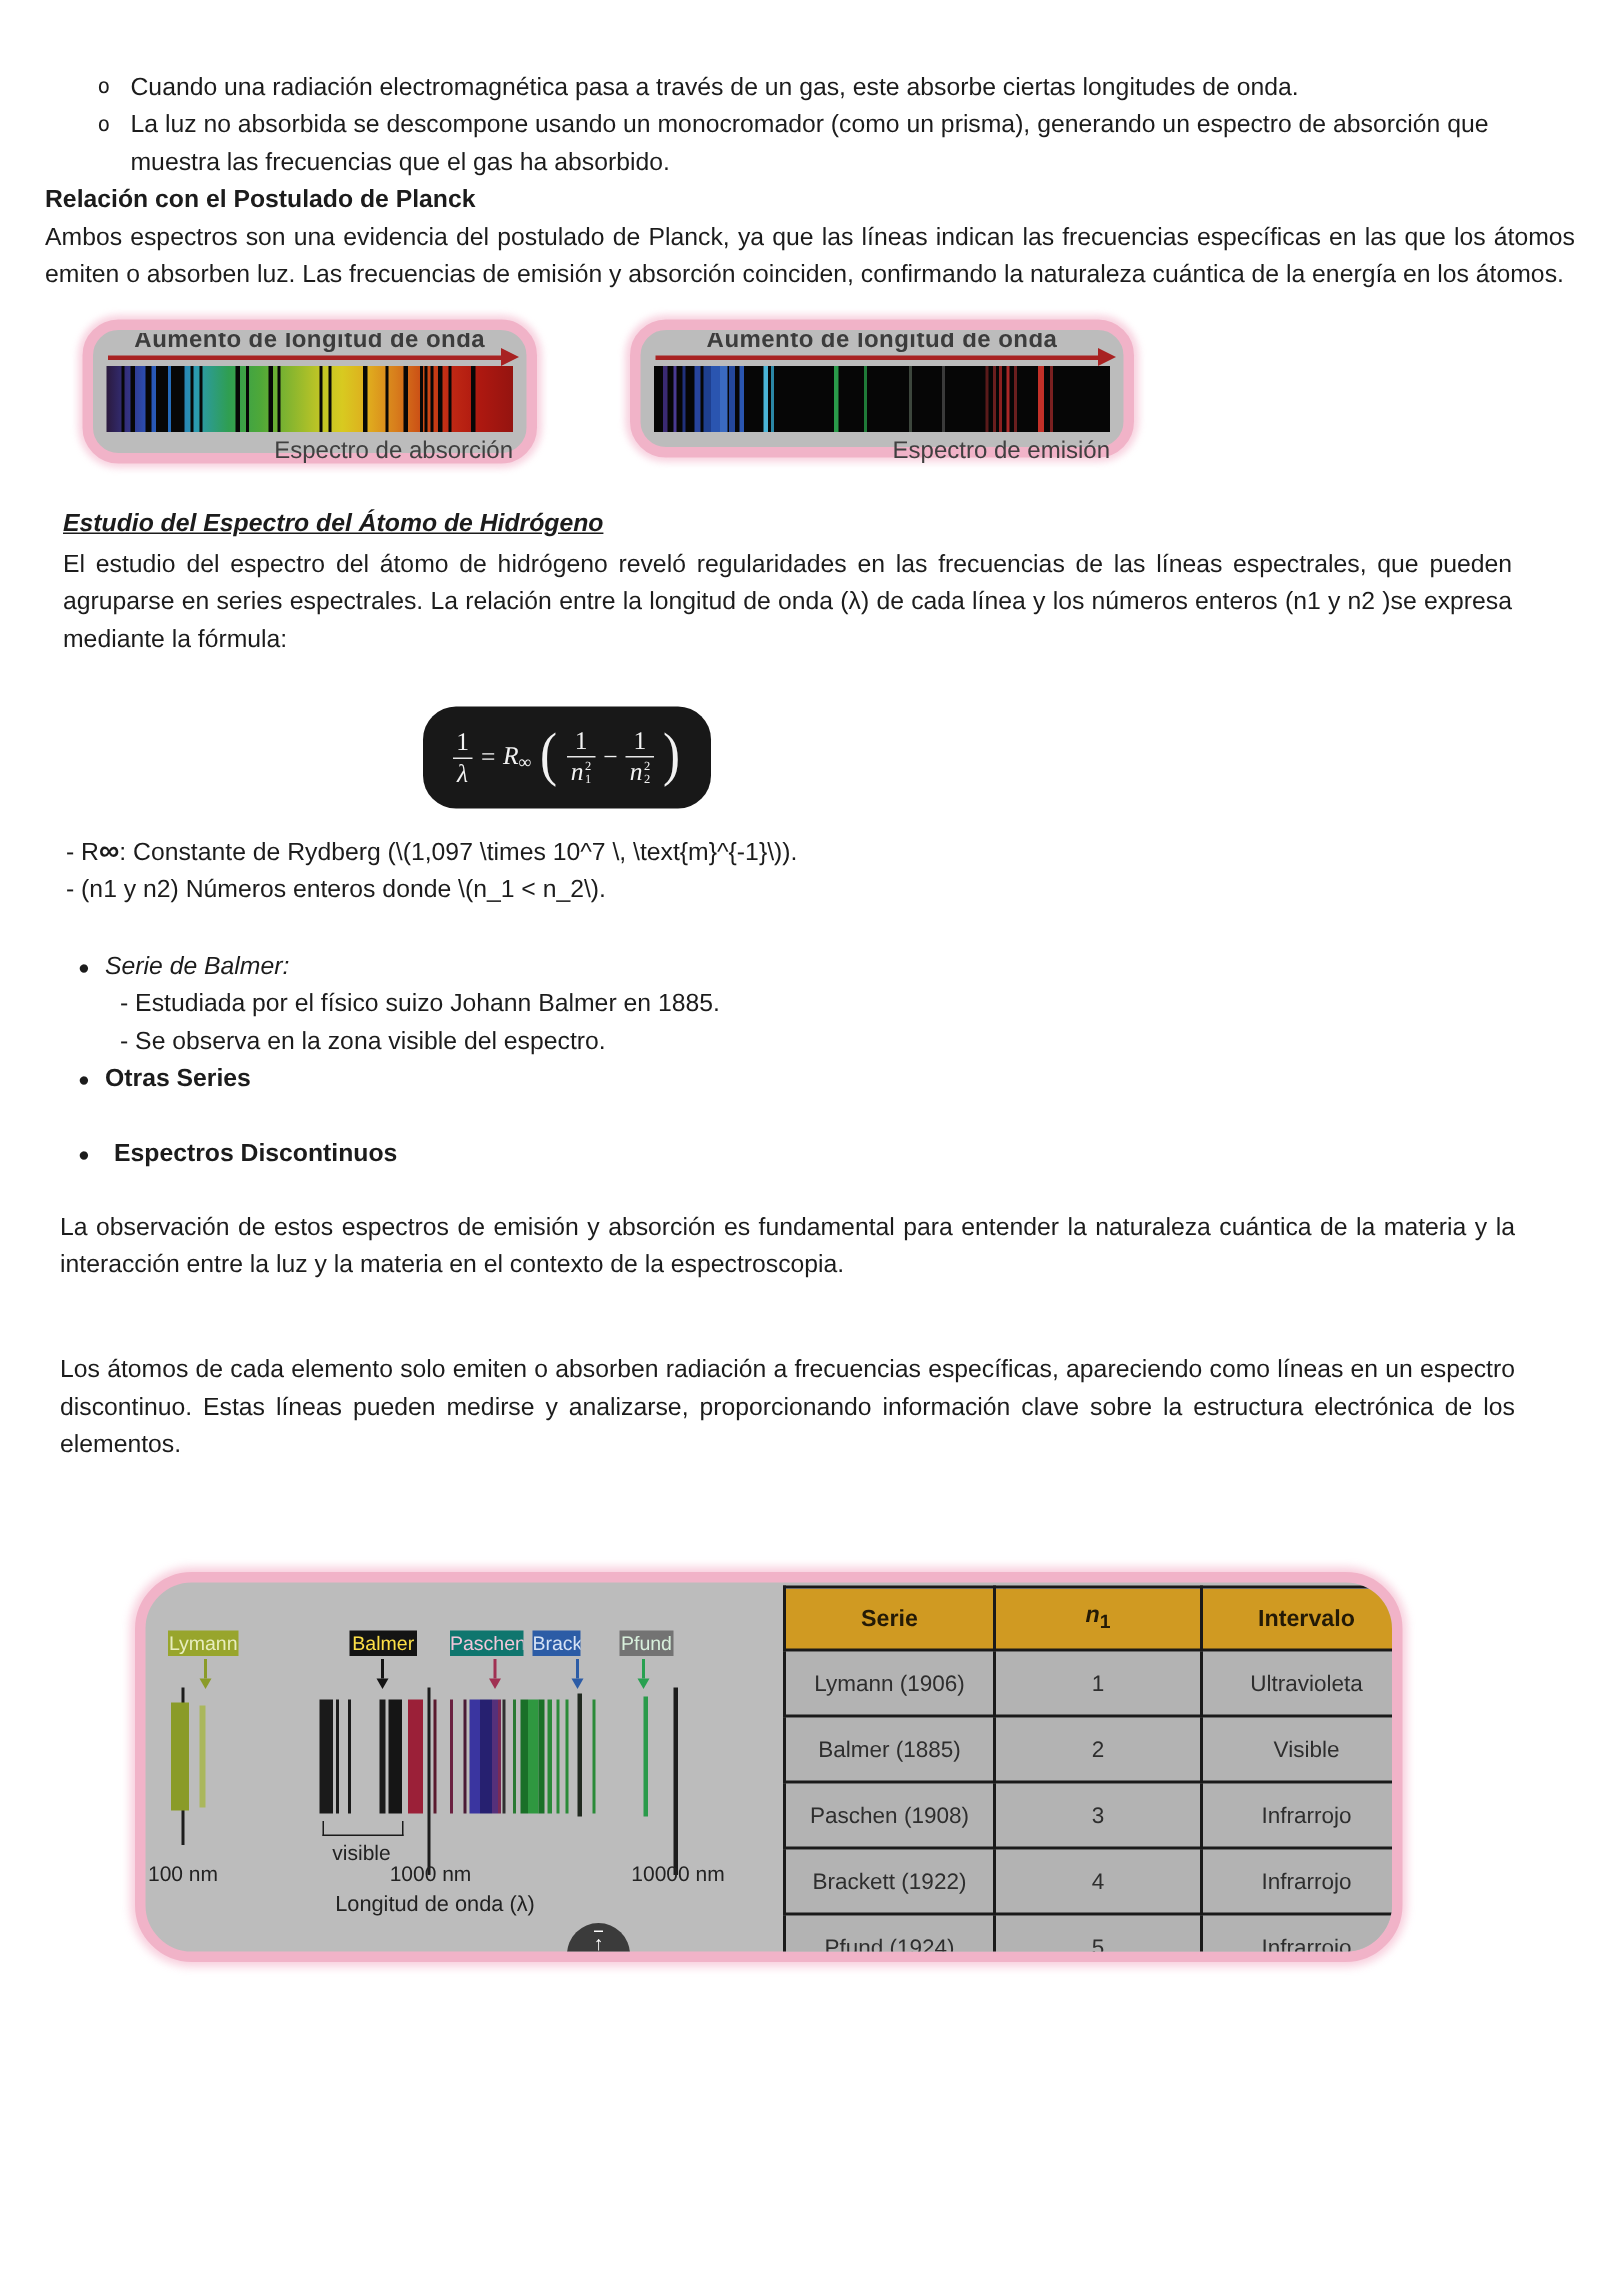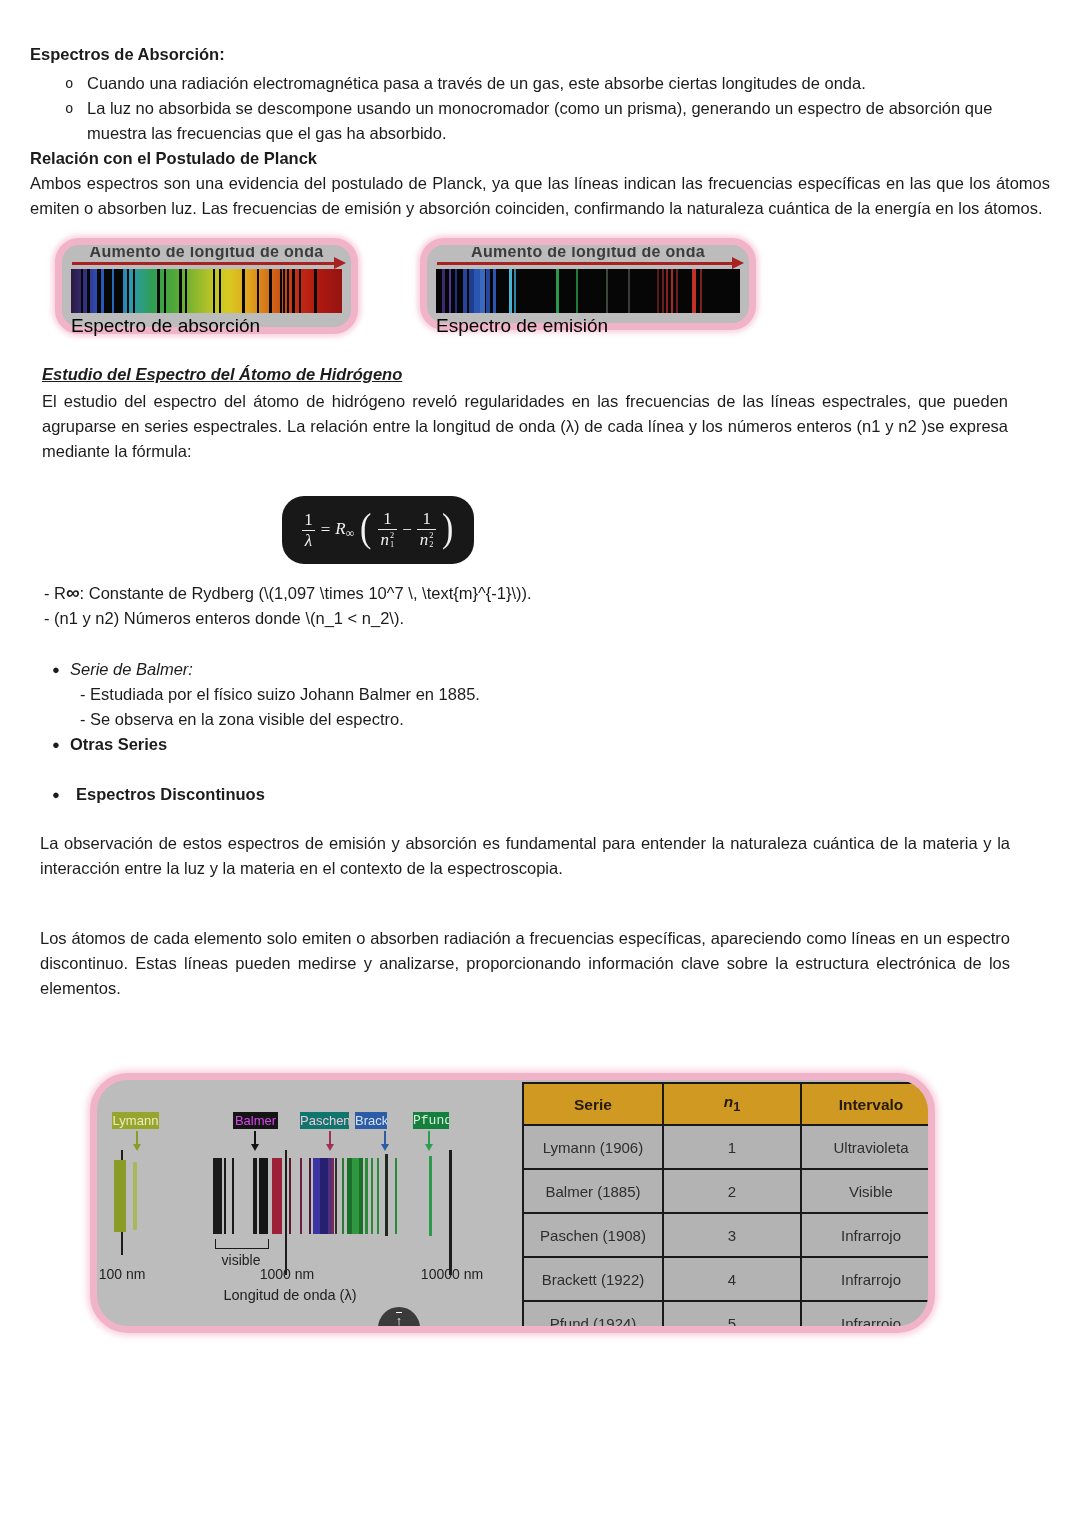--- a/index.html
+++ b/index.html
@@ -29,21 +29,21 @@
   .arrow-row{position:relative; height:9px}
   .arrow-line{position:absolute; left:1px; right:6px; top:2px; height:3px; background:#a82222}
   .arrow-head{position:absolute; right:-4px; top:-3px; width:0; height:0;
     border-top:6px solid transparent; border-bottom:6px solid transparent; border-left:12px solid #a82222}
   .spec-bar{position:relative; height:44px; overflow:hidden}
   .spec-bar.rainbow{background:linear-gradient(90deg,#2b1a3e 0%,#34307e 5%,#2a50b4 10%,#2468bc 15%,
       #2b9ab0 22%,#2f9e52 30%,#4fa838 38%,#85b52f 45%,#bcc426 52%,#d8ca20 58%,#dfa81e 65%,
       #d87f1c 71%,#cc5216 77%,#c22a14 84%,#ad1810 92%,#951410 100%)}
   .spec-bar.black{background:#060606}
   .sline{position:absolute; top:0; bottom:0}
-  .fig-caption{text-align:left; font-size:19px; color:#000000; line-height:22px; margin-top:2px}
+  .fig-caption{text-align:right; font-size:16px; color:#404040; line-height:22px; margin-top:2px}
   
   .hyd{margin:28px 42px 0 12px}
   .h3{font-weight:bold; font-style:italic; text-decoration:underline}
   .formula-box{margin:32px 0 0 240px; width:192px; height:68px; background:#181818; border-radius:22px;
     display:flex; align-items:center; justify-content:center; gap:5px; color:#f2f2f2;
     font-family:"Liberation Serif","DejaVu Serif",serif; font-size:17px; line-height:1.05}
   .frac{display:inline-flex; flex-direction:column; align-items:center}
   .frac .den{border-top:1.3px solid #e8e8e8; padding:1px 3px 0 3px}
   .frac .num{padding:0 3px 1px 3px}
   .it{font-style:italic}
@@ -86,21 +86,20 @@
   table.series-table{border-collapse:collapse; width:406px; table-layout:fixed}
   .series-table th,.series-table td{border:2px solid #1a1a1a; text-align:center; overflow:hidden}
   .series-table th{background:#d09a22; color:#241a06; font-size:15.5px; height:38px; font-weight:bold}
   .series-table td{background:#b3b3b3; color:#2e2e2e; font-size:15px; height:40px}
 </style>
 </head>
 <body>
 
 <div class="page">
 
-  <div class="h1"><span class="b">Espectros de Absorción</span><span>:</span></div>
 
   <div class="bullets">
     <div class="bullet-row">
       <span class="marker">o</span>
       <span class="btxt">Cuando una radiación electromagnética pasa a través de un gas, este absorbe ciertas longitudes de onda.</span>
     </div>
     <div class="bullet-row">
       <span class="marker">o</span>
       <span class="btxt">La luz no absorbida se descompone usando un monocromador (como un prisma), generando un espectro de absorción que muestra las frecuencias que el gas ha absorbido.</span>
     </div>
@@ -240,30 +239,30 @@
   <p class="body-para" style="margin-top:45px">Los átomos de cada elemento solo emiten o absorben radiación a frecuencias específicas, apareciendo como líneas en un espectro discontinuo. Estas líneas pueden medirse y analizarse, proporcionando información clave sobre la estructura electrónica de los elementos.</p>
 
   <div class="bigfig">
     <div id="diagram" class="diagram">
       <div class="dg-bracket" id="dg-bracket" style="left: 118px; width: 52px; top: 159px;"></div>
       <div class="dg-visible" id="dg-visible" style="left: 144px; top: 168px;">visible</div>
       <div class="dg-xlabel" id="dg-xlabel" style="left: 193px;">Longitud de onda (λ)</div>
     <div class="dg-label" style="left: 15px; width: 47px; background: rgb(152, 165, 44); color: rgb(232, 237, 190);">Lymann</div>
         <div class="dg-stem" style="left: 39px; background: rgb(138, 155, 40);"></div>
         <div class="dg-head" style="left: 36px; border-top-color: rgb(138, 155, 40);"></div>
-        <div class="dg-label" style="left: 136px; width: 45px; background: rgb(20, 20, 20); color: #d946ef;">Balmer</div>
+        <div class="dg-label" style="left: 136px; width: 45px; background: rgb(20, 20, 20); color: #fde047;">Balmer</div>
         <div class="dg-stem" style="left: 157px; background: rgb(20, 20, 20);"></div>
         <div class="dg-head" style="left: 154px; border-top-color: rgb(20, 20, 20);"></div>
         <div class="dg-label" style="left: 203px; width: 49px; background: #0f766e; color: rgb(242, 198, 218);">Paschen</div>
         <div class="dg-stem" style="left: 232px; background: rgb(160, 48, 82);"></div>
         <div class="dg-head" style="left: 229px; border-top-color: rgb(160, 48, 82);"></div>
         <div class="dg-label" style="left: 258px; width: 32px; background: rgb(44, 92, 166); color: rgb(213, 226, 245);">Brackett</div>
         <div class="dg-stem" style="left: 287px; background: rgb(44, 92, 166);"></div>
         <div class="dg-head" style="left: 284px; border-top-color: rgb(44, 92, 166);"></div>
-        <div class="dg-label" style="left: 316px; width: 36px; background: #15803d; color: rgb(216, 240, 220); font-family: Liberation Mono, monospace;">Pfund</div>
+        <div class="dg-label" style="left: 316px; width: 36px; background: #737373; color: rgb(216, 240, 220);">Pfund</div>
         <div class="dg-stem" style="left: 331px; background: rgb(40, 160, 80);"></div>
         <div class="dg-head" style="left: 328px; border-top-color: rgb(40, 160, 80);"></div>
         <div class="dg-line" style="left: 24px; top: 70px; width: 2px; height: 105px; background: rgb(28, 28, 28);"></div>
         <div class="dg-line" style="left: 17px; top: 80px; width: 12px; height: 72px; background: rgb(138, 155, 40);"></div>
         <div class="dg-line" style="left: 36px; top: 82px; width: 4px; height: 68px; background: rgb(170, 183, 92);"></div>
         <div class="dg-line" style="left: 116px; top: 78px; width: 9px; height: 76px; background: rgb(26, 26, 26);"></div>
         <div class="dg-line" style="left: 127px; top: 78px; width: 2px; height: 76px; background: rgb(26, 26, 26);"></div>
         <div class="dg-line" style="left: 135px; top: 78px; width: 2px; height: 76px; background: rgb(26, 26, 26);"></div>
         <div class="dg-line" style="left: 156px; top: 78px; width: 4px; height: 76px; background: rgb(26, 26, 26);"></div>
         <div class="dg-line" style="left: 162px; top: 78px; width: 9px; height: 76px; background: rgb(21, 21, 21);"></div>

